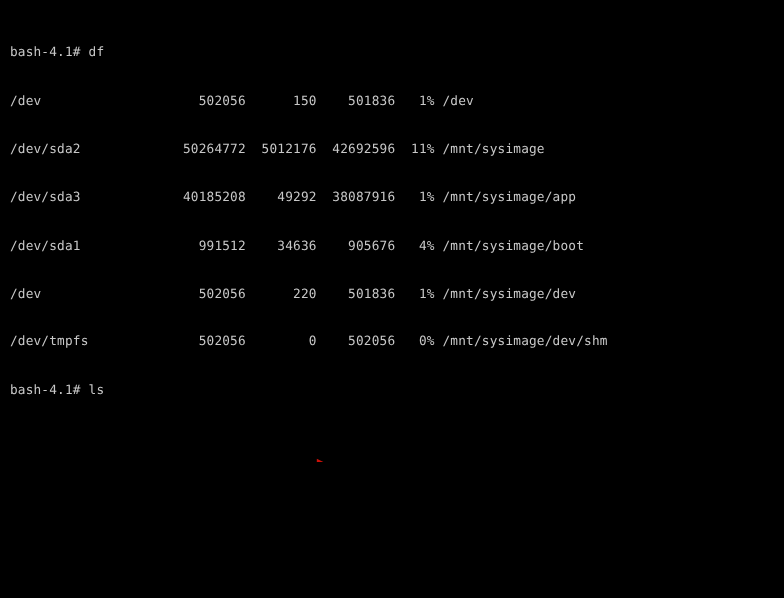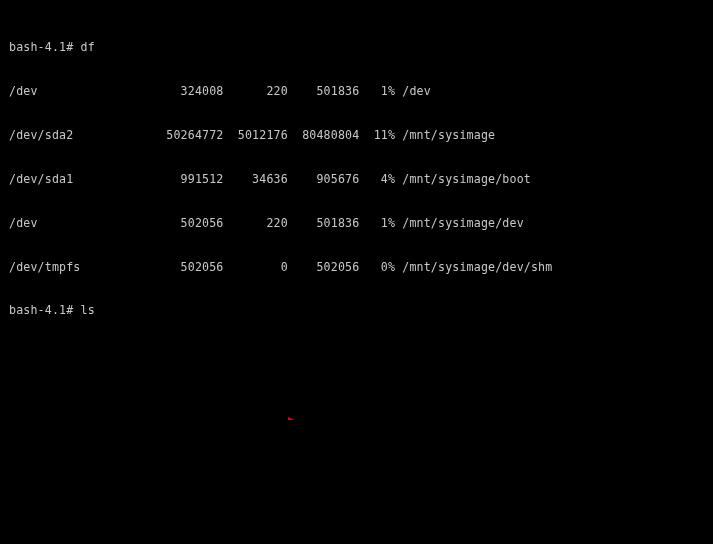--- a/index.html
+++ b/index.html
@@ -67,22 +67,23 @@
     background: #0000d2;
   }
 </style>
 </head>
 <body>
 
 <div id="screen">
 
   <div id="term">
     <div class="tline">bash-4.1# df</div>
-    <div class="tline">/dev                    324008      220    501836   1% /dev</div>
-    <div class="tline">/dev/sda2             50264772  5012176  80480804  11% /mnt/sysimage</div>
+    <div class="tline">/dev                    502056      150    501836   1% /dev</div>
+    <div class="tline">/dev/sda2             50264772  5012176  42692596  11% /mnt/sysimage</div>
+    <div class="tline">/dev/sda3             40185208    49292  38087916   1% /mnt/sysimage/app</div>
     <div class="tline">/dev/sda1               991512    34636    905676   4% /mnt/sysimage/boot</div>
     <div class="tline">/dev                    502056      220    501836   1% /mnt/sysimage/dev</div>
     <div class="tline">/dev/tmpfs              502056        0    502056   0% /mnt/sysimage/dev/shm</div>
     <div class="tline">bash-4.1# ls</div>
     
     
     
     
     
     

